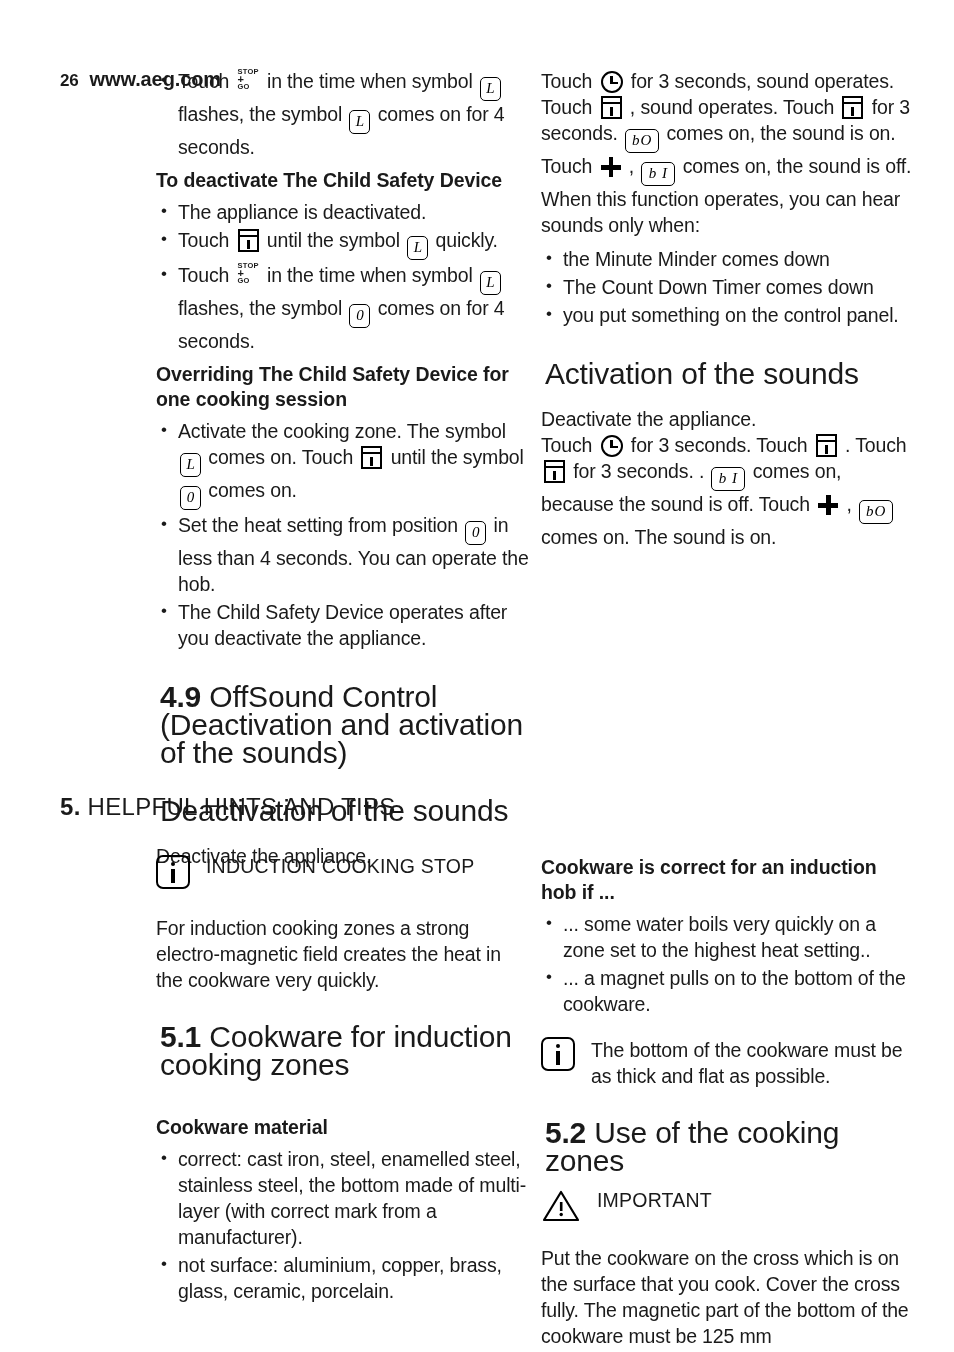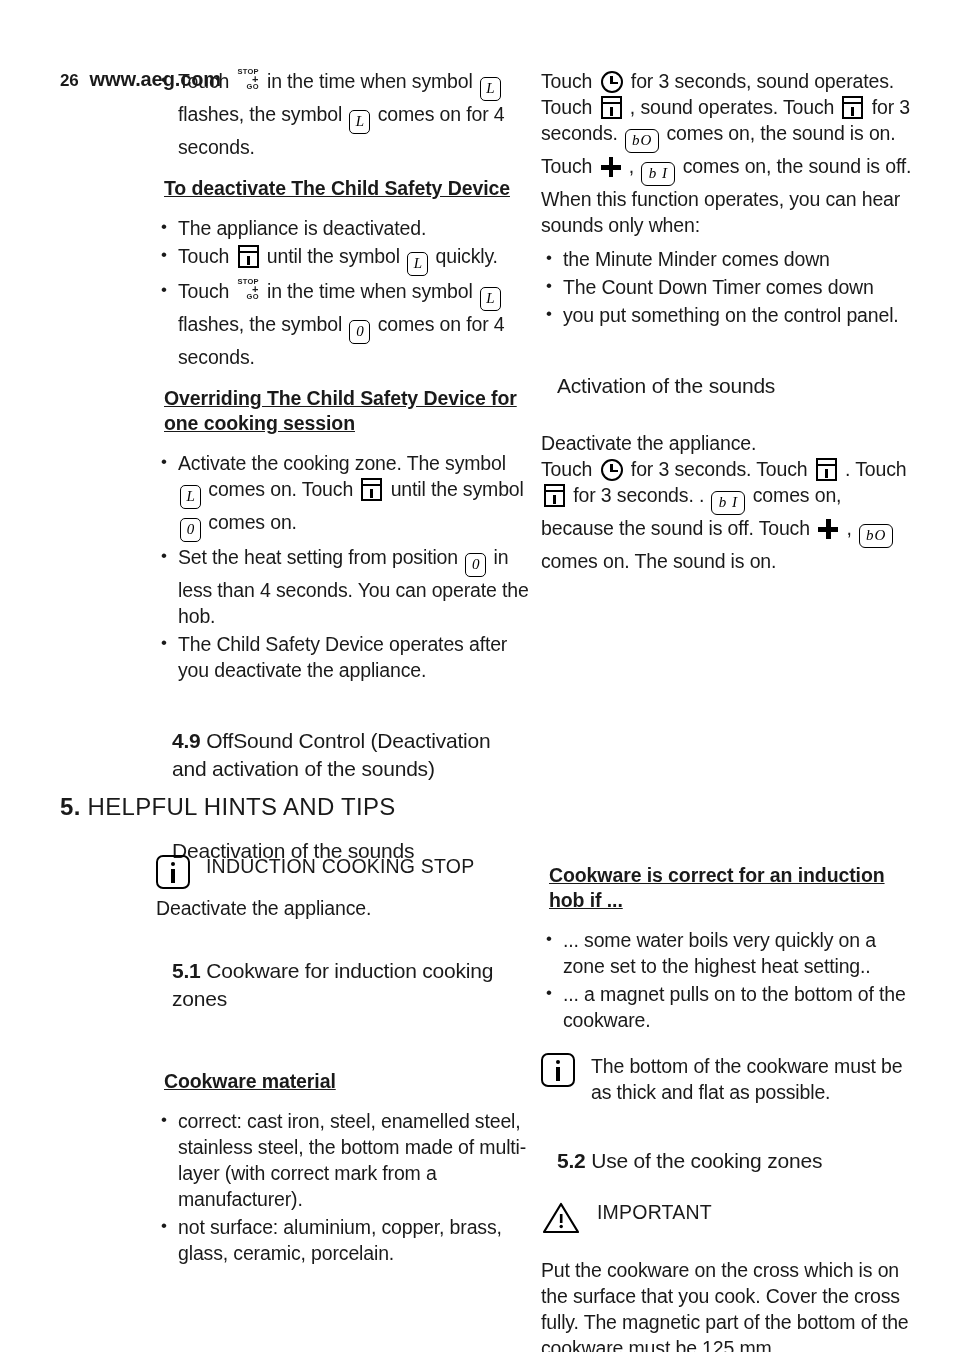--- a/index.html
+++ b/index.html
@@ -60,34 +60,33 @@
   }
   .h1-section {
     font-size: 24px;
     font-weight: 400;
     letter-spacing: 0.3px;
     margin: 0;
     white-space: nowrap;
   }
   .h1-section .num { font-weight: bold; }
   .h2 {
-    font-size: 21px;
+    font-size: 30px;
     font-weight: 400;
     line-height: 28px;
     letter-spacing: -0.2px;
-    margin: 16px;
+    margin: 4px;
   }
   .h2 .num { font-weight: bold; }
   .h3 {
     font-size: 19.5px;
     font-weight: bold;
     line-height: 25px;
     letter-spacing: -0.1px;
-    margin: 8px;
-    text-decoration: underline;
+    margin: 0;
   }
   .caps {
     font-size: 19.5px;
     font-weight: 400;
     letter-spacing: 0.2px;
   }
   .bold { font-weight: normal; }
 
   ul {
     list-style: none;
@@ -125,21 +124,21 @@
     line-height: 21px;
     text-align: center;
     font-family: "Liberation Serif", serif;
     font-style: italic;
     font-size: 15px;
     padding: 0 3px;
     vertical-align: -5px;
     margin: 0 2px;
     color: #000;
   }
-  .seg-box.wide { min-width: 34px; letter-spacing: 1px; border-radius: 6px; }
+  .seg-box.wide { min-width: 34px; letter-spacing: 1px; }
 
   
   .icon-timer {
     display: inline-block;
     width: 21px;
     height: 23px;
     border: 2.4px solid #000;
     position: relative;
     vertical-align: -5px;
     margin: 0 3px;
@@ -161,21 +160,21 @@
     height: 9px;
     margin-left: -1.5px;
     background: #000;
   }
 
   
   .icon-stopgo {
     display: inline-block;
     vertical-align: -4px;
     margin: 0 3px;
-    text-align: right;
+    text-align: left;
     line-height: 1;
     position: relative;
     top: -3px;
   }
   .icon-stopgo span {
     display: block;
     font-size: 7.5px;
     font-weight: bold;
     letter-spacing: 0.2px;
   }
@@ -441,20 +440,21 @@
 
   <div class="col col-left">
     <div class="note">
       <div class="icon-info"></div>
       <div class="note-body">
         <span class="caps">INDUCTION COOKING STOP</span>
       </div>
     </div>
 
     <div class="sp26"></div>
+    <p class="para">For induction cooking zones a strong electro-magnetic field creates the heat in the cookware very quickly.</p>
 
     <div class="sp26"></div>
     <div class="h2">
       <span class="num">5.1</span>
       <span>Cookware for induction cooking zones</span>
     </div>
 
     <div class="sp14"></div>
 
     <div class="sp18"></div>

